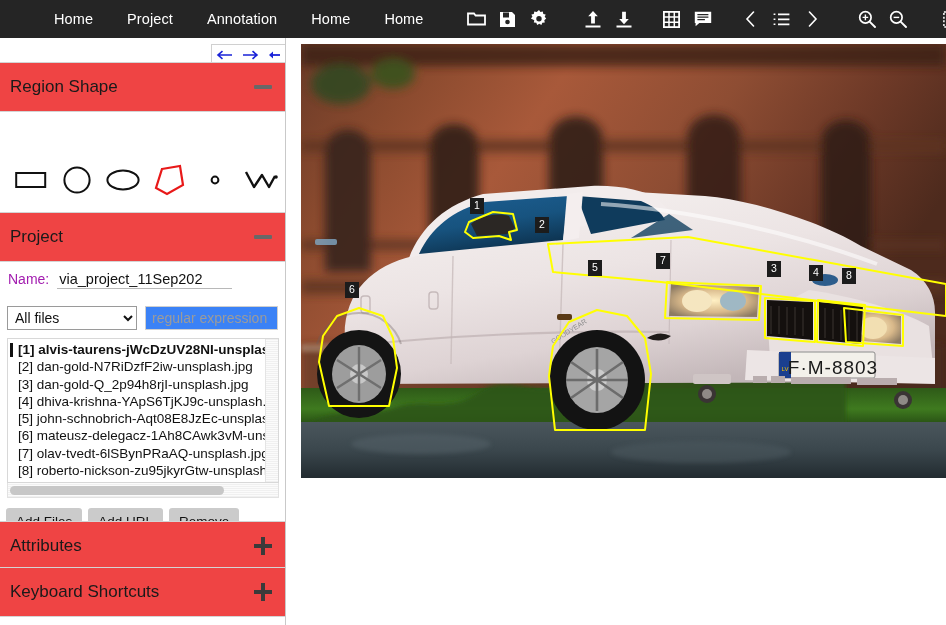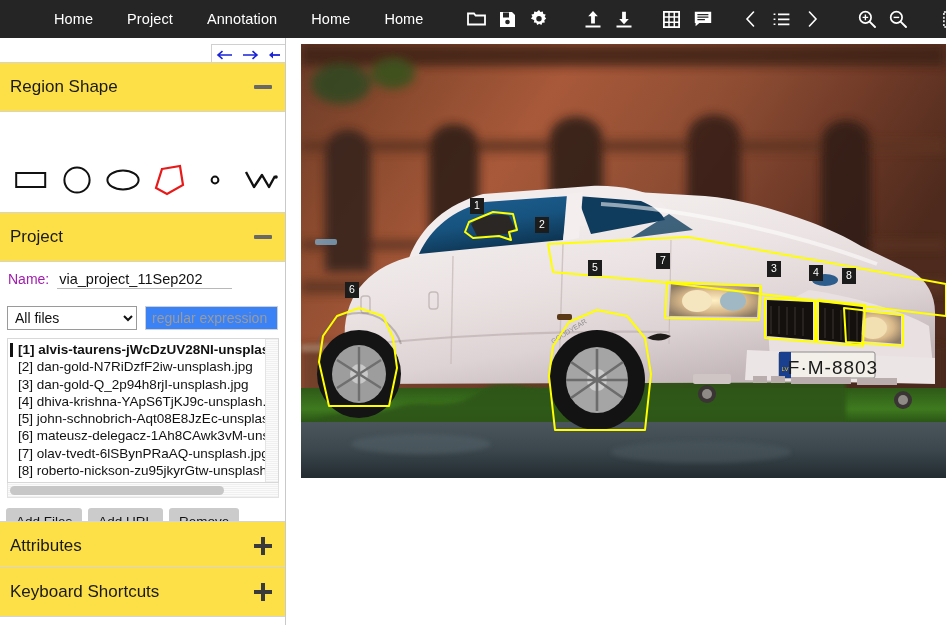--- a/index.html
+++ b/index.html
@@ -58,21 +58,21 @@
     width: 75px; height: 21px;
     border: 1px solid #d0d0d0;
     background: #ffffff;
     display: flex; align-items: center; justify-content: space-around;
   }
   .nav-arrow { cursor: pointer; display: block; }
 
   .panel-header {
     position: absolute; left: 0;
     width: 286px; height: 50px;
-    background: #fde047;
+    background: #ef4444;
     border-top: 1px solid #d4d4d4;
     border-bottom: 1px solid #d4d4d4;
     display: flex; align-items: center; justify-content: space-between;
     padding: 0 14px 0 10px;
     cursor: pointer;
   }
   .panel-title {
     font-size: 17px; color: #1a1a1a; font-weight: 400;
   }
   .toggle-minus {

